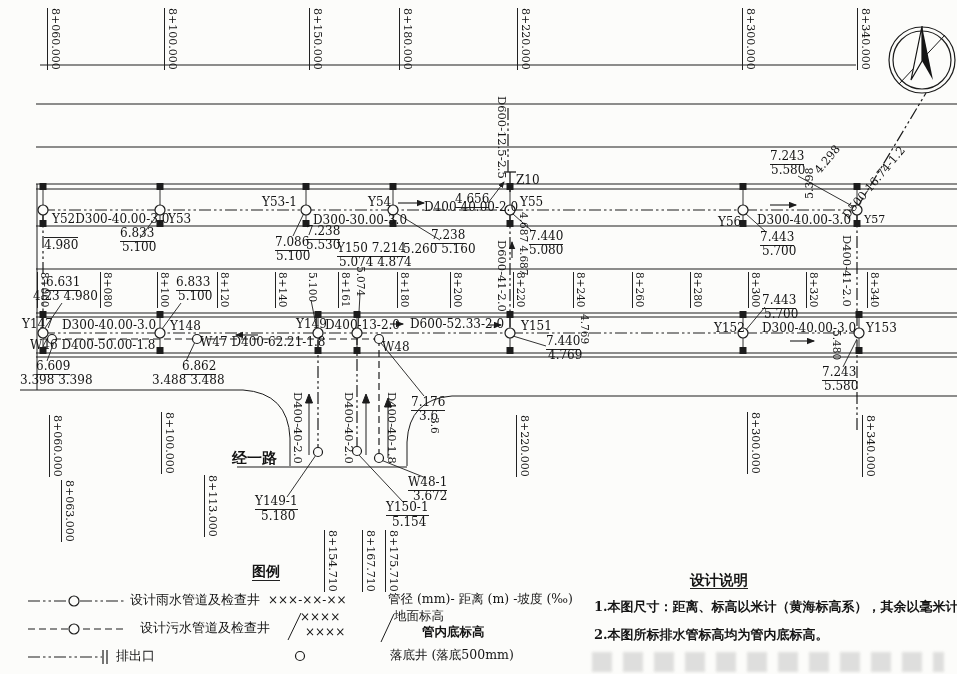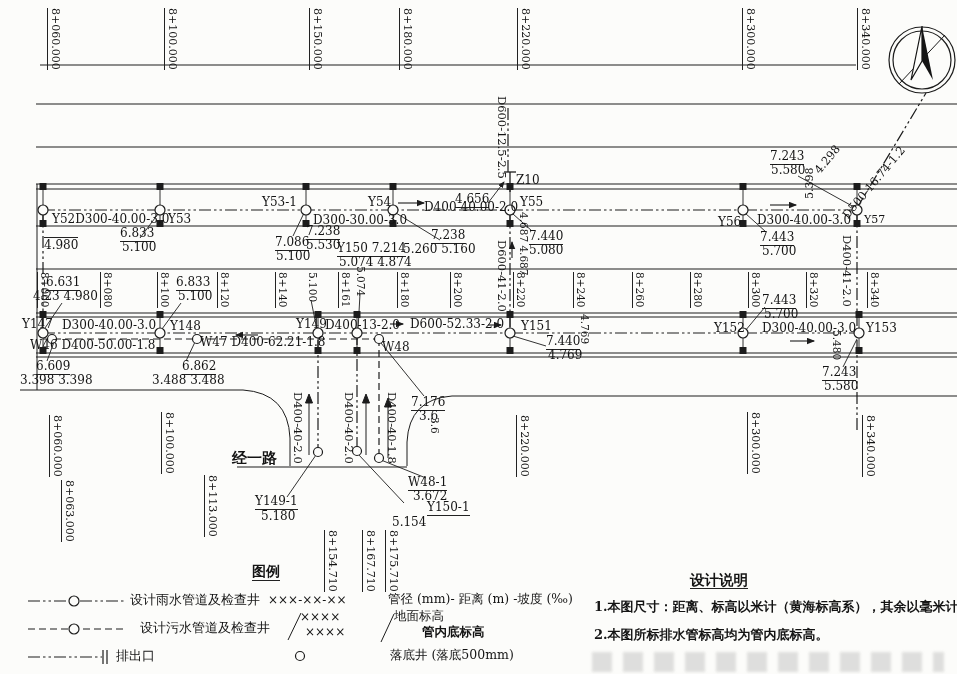--- a/index.html
+++ b/index.html
@@ -341,21 +341,21 @@
       <div class="lbl" style="left: 152px; top: 374px; font-size: 12px;">3.488 3.488</div>
       <div class="lbl r90" style="left: 304px; top: 392px; font-size: 11.5px;">D400-40-2.0</div>
       <div class="lbl r90" style="left: 355px; top: 392px; font-size: 11.5px;">D400-40-2.0</div>
       <div class="lbl r90" style="left: 398px; top: 392px; font-size: 11.5px;">D400-40-1.8</div>
       <div class="lbl b" style="left: 232px; top: 451px; font-size: 15px;">经一路</div>
       <div class="lbl u" style="left: 411px; top: 396px; font-size: 12px;">7.176</div>
       <div class="lbl" style="left: 419px; top: 410px; font-size: 12px;">3.6</div>
       <div class="lbl r90" style="left: 440px; top: 417px; font-size: 10.5px;">3.6</div>
       <div class="lbl u" style="left: 255px; top: 495px; font-size: 12px;">Y149-1</div>
       <div class="lbl" style="left: 261px; top: 510px; font-size: 12px;">5.180</div>
-      <div class="lbl u" style="left: 386px; top: 501px; font-size: 12px; margin-left: 41px;">Y150-1</div>
+      <div class="lbl u" style="left: 386px; top: 501px; font-size: 12px;">Y150-1</div>
       <div class="lbl" style="left: 392px; top: 516px; font-size: 12px;">5.154</div>
       <div class="lbl u" style="left: 408px; top: 476px; font-size: 12px;">W48-1</div>
       <div class="lbl" style="left: 413px; top: 490px; font-size: 12px;">3.672</div>
       <div class="lbl u b" style="left: 252px; top: 564px; font-size: 14px;">图例</div>
       <div class="lbl" style="left: 130px; top: 593px; font-size: 13px;">设计雨水管道及检查井</div>
       <div class="lbl" style="left: 268px; top: 594px; font-size: 12px;">×××-××-××</div>
       <div class="lbl" style="left: 388px; top: 592px; font-size: 12.5px;">管径 (mm)- 距离 (m) -坡度 (‰)</div>
       <div class="lbl" style="left: 128px; top: 621px; font-size: 13px; margin-left: 12px;">设计污水管道及检查井</div>
       <div class="lbl" style="left: 300px; top: 611px; font-size: 12px;">××××</div>
       <div class="lbl" style="left: 305px; top: 626px; font-size: 12px;">××××</div>

